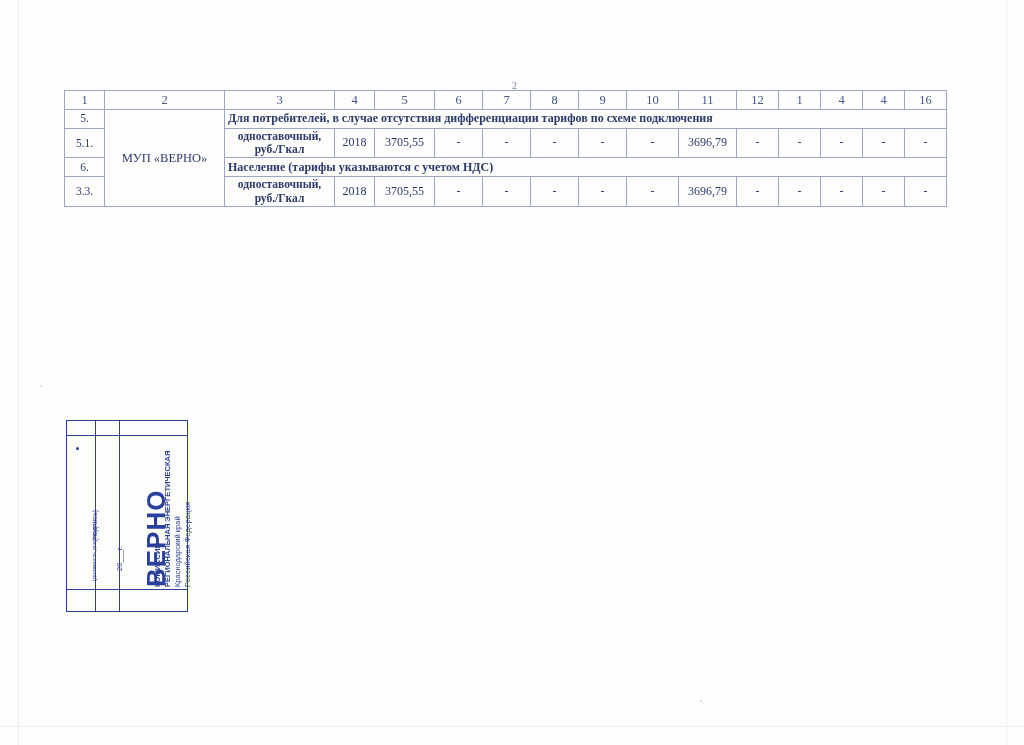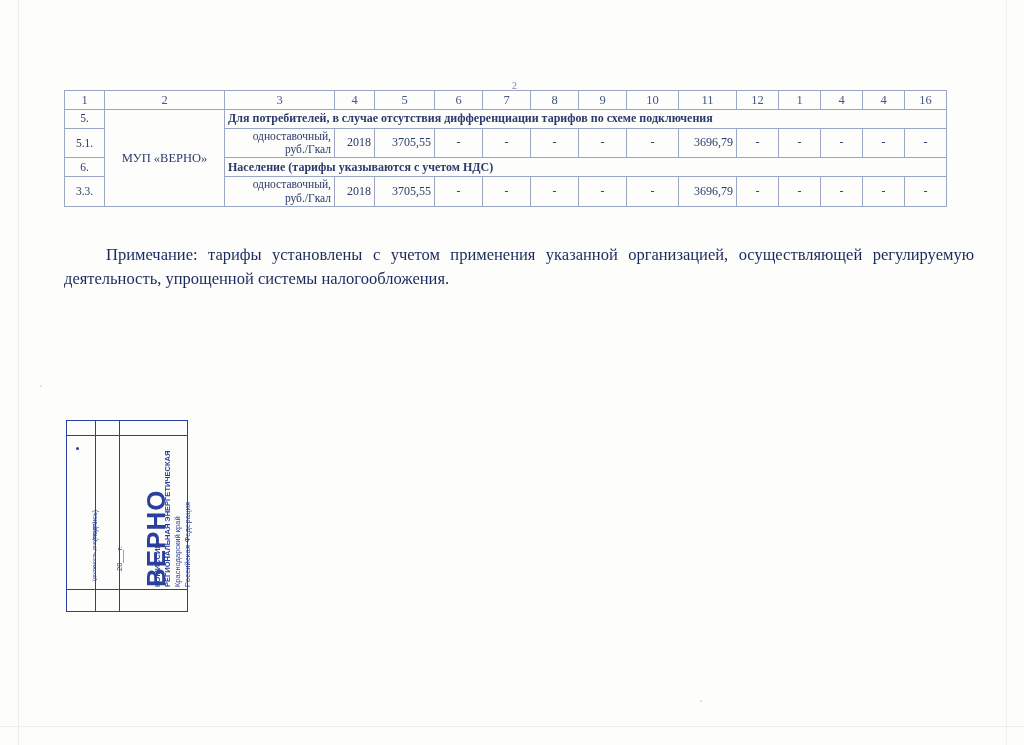--- a/index.html
+++ b/index.html
@@ -81,26 +81,27 @@
     text-align: center;
     font-size: 12.5px;
   }
   .wide-text {
     text-align: left;
     padding-left: 4px;
     font-size: 12px;
     font-weight: bold;
   }
   .rate-name {
-    text-align: right;
+    text-align: center;
     font-size: 11.5px;
     line-height: 1.3;
     padding-left: 3px;
-  }
-  .val { text-align: right; font-size: 12px; margin-top: 47px; }
+    font-weight: bold;
+  }
+  .val { text-align: center; font-size: 12px; margin-top: 47px; }
   .dash { text-align: center; font-size: 12px; }
 
   
   .stray-mark {
     position: absolute;
     left: 512px;
     top: 80px;
     font-size: 10px;
     color: #7c87ad;
   }
@@ -303,21 +304,20 @@
         <td class="dash">-</td>
         <td class="dash">-</td>
         <td class="dash">-</td>
         <td class="dash">-</td>
         <td class="dash">-</td>
       </tr>
     </tbody>
       </table>
   </div>
 
-  <div class="note">Примечание: тарифы установлены с учетом применения указанной организацией, осуществляющей регулируемую деятельность, упрощенной системы налогообложения.</div>
 
   <div class="stamp">
     <div class="stamp-inner">
       <div class="vline v1"></div>
       <div class="vline v2"></div>
       <div class="hline h-top"></div>
       <div class="hline h-bot"></div>
       <div class="stamp-dot"></div>
 
       <div class="rot org-line1">Российская Федерация</div>

